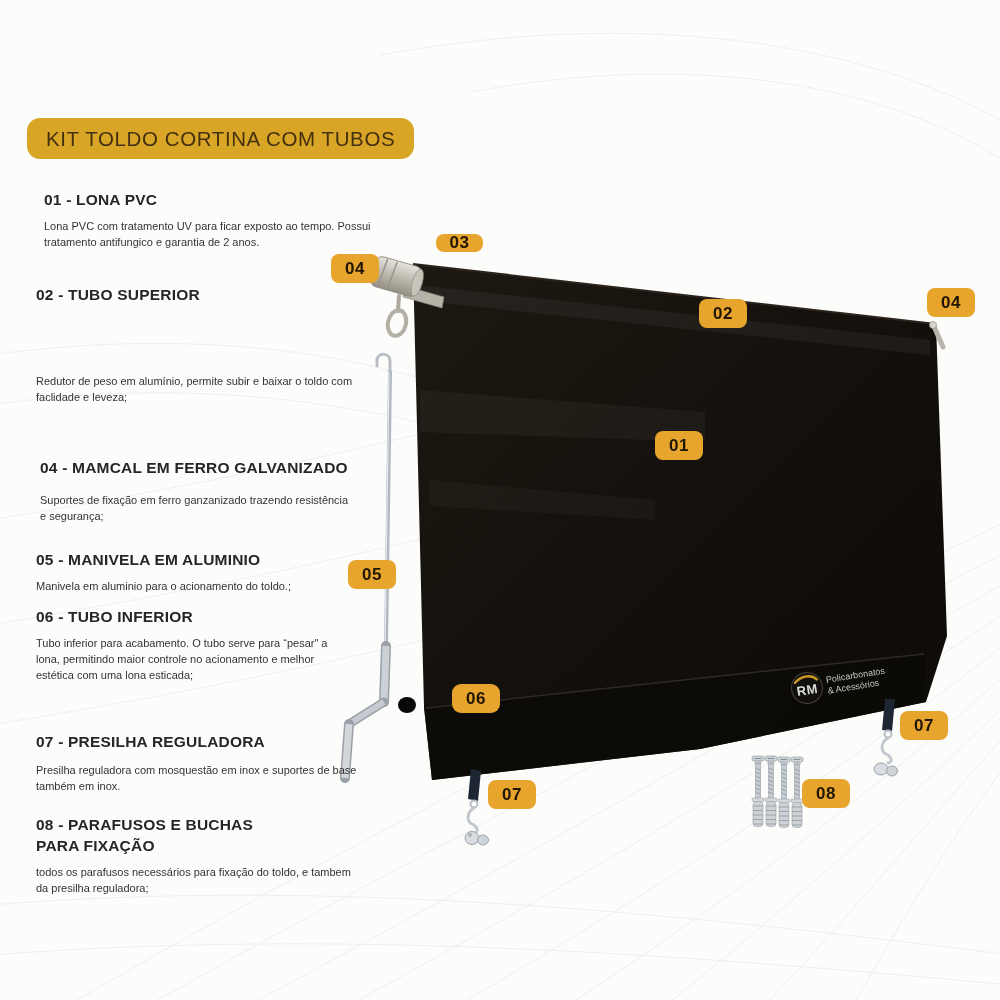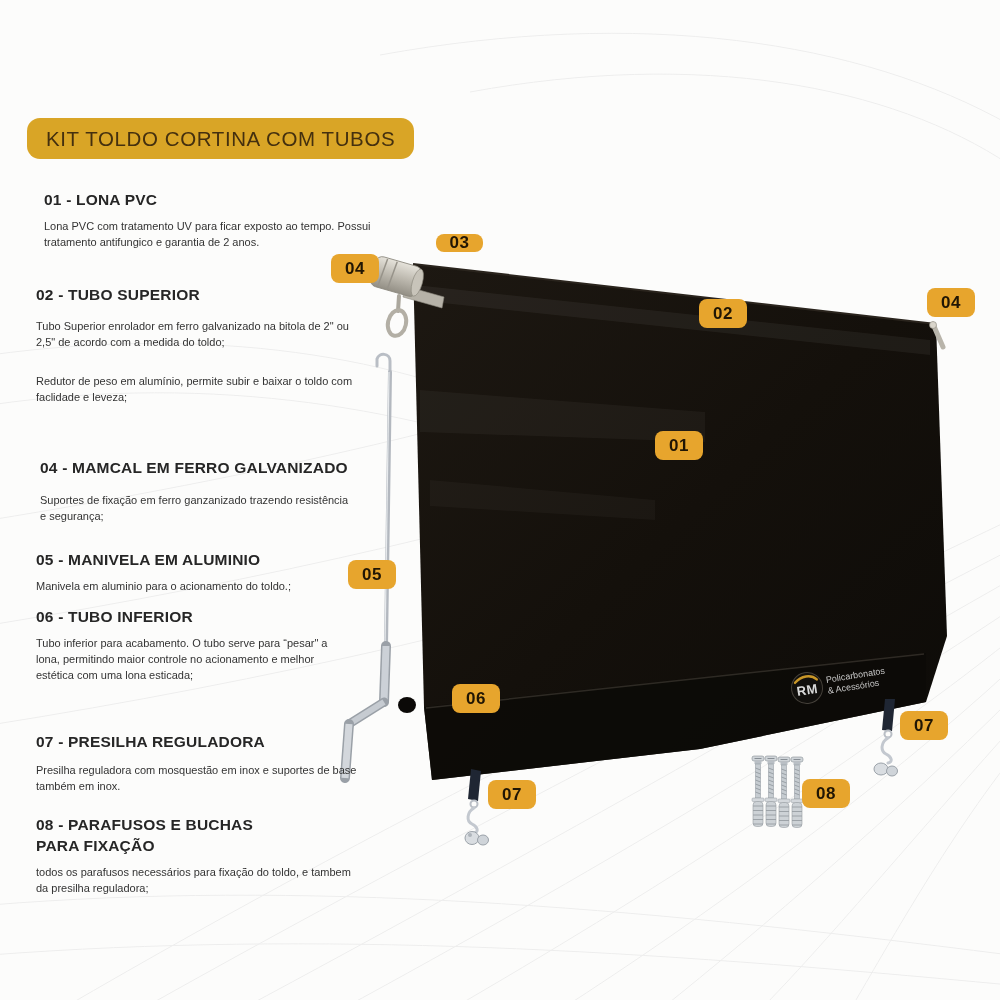--- a/index.html
+++ b/index.html
@@ -42,21 +42,21 @@
     background:#E7A52D;border-radius:8px;
     color:#211604;font-size:17px;font-weight:700;letter-spacing:.5px;
     display:flex;align-items:center;justify-content:center;
   }
   .b-c03{left:396px;top:234px;width:47px;height:18px;margin-left:40px;}
   .b-c04l{left:331px;top:254px;}
   .b-c02{left:699px;top:299px;}
   .b-c04r{left:927px;top:288px;}
   .b-c01{left:655px;top:431px;}
   .b-c05{left:348px;top:560px;}
-  .b-c06{left:452px;top:684px;}
+  .b-c06{left:452px;top:684px;border-radius:9px;}
   .b-c07l{left:488px;top:780px;}
   .b-c07r{left:900px;top:711px;}
   .b-c08{left:802px;top:779px;}
 </style>
 </head>
 <body>
 
 <div class="canvas">
 
   <svg class="bg-svg" width="1000" height="1000" viewBox="0 0 1000 1000">
@@ -83,21 +83,20 @@
   </svg>
 
   <div class="title-banner">KIT TOLDO CORTINA COM TUBOS</div>
 
   <div class="sec sec-01">
     <h3>01 - LONA PVC</h3>
     <p>Lona PVC com tratamento UV para ficar exposto ao tempo. Possui tratamento antifungico e garantia de 2 anos.</p>
   </div>
   <div class="sec sec-02">
     <h3>02 - TUBO SUPERIOR</h3>
-    <p>Tubo Superior enrolador em ferro galvanizado na bitola de 2" ou 2,5" de acordo com a medida do toldo;</p>
   </div>
   <div class="sec sec-03">
     <p>Redutor de peso em alumínio, permite subir e baixar o toldo com faclidade e leveza;</p>
   </div>
   <div class="sec sec-04">
     <h3>04 - MAMCAL  EM FERRO GALVANIZADO</h3>
     <p>Suportes de fixação em ferro ganzanizado trazendo resistência e segurança;</p>
   </div>
   <div class="sec sec-05">
     <h3>05 - MANIVELA EM ALUMINIO</h3>

